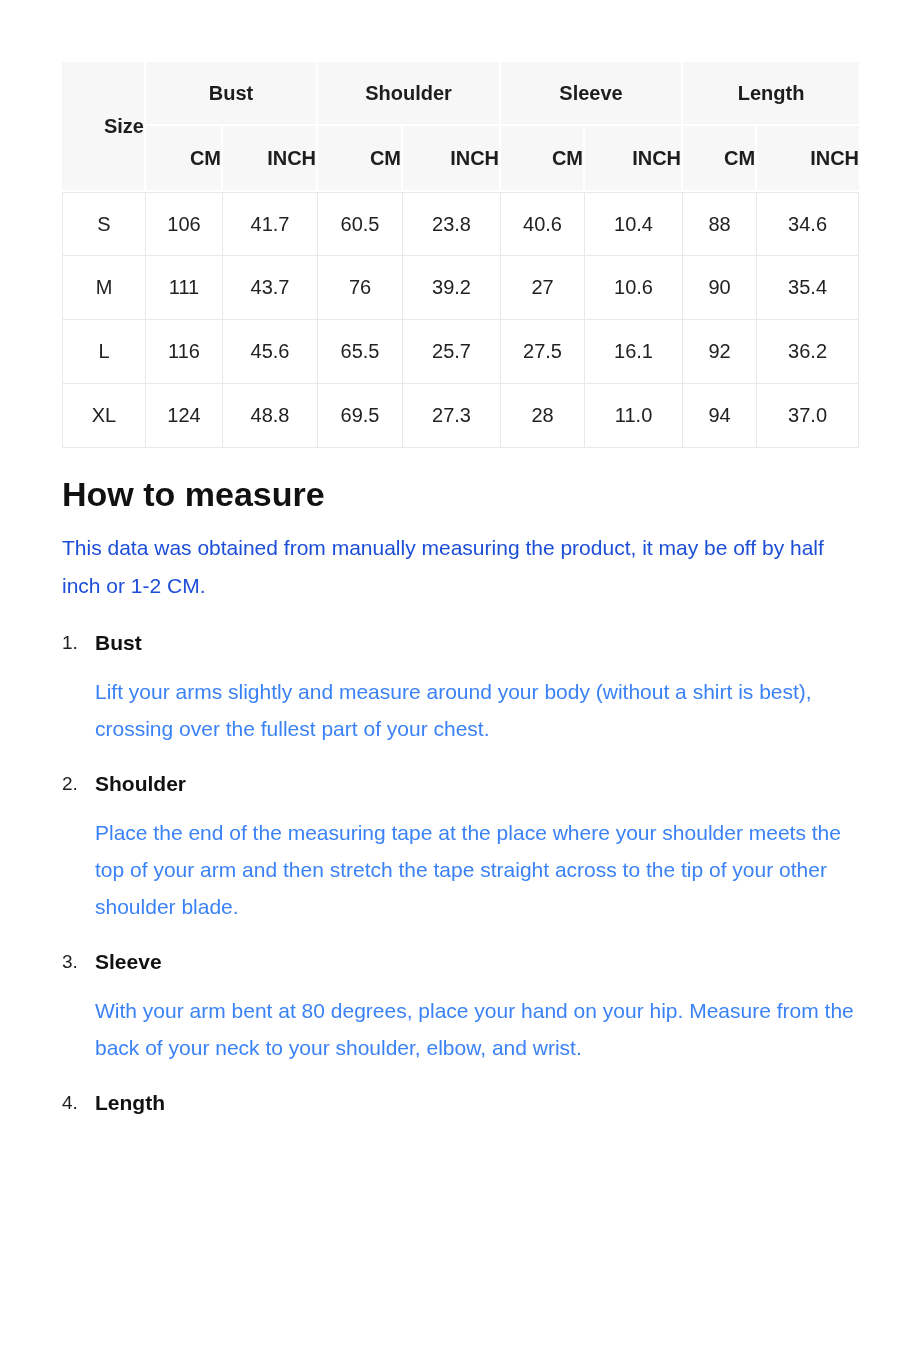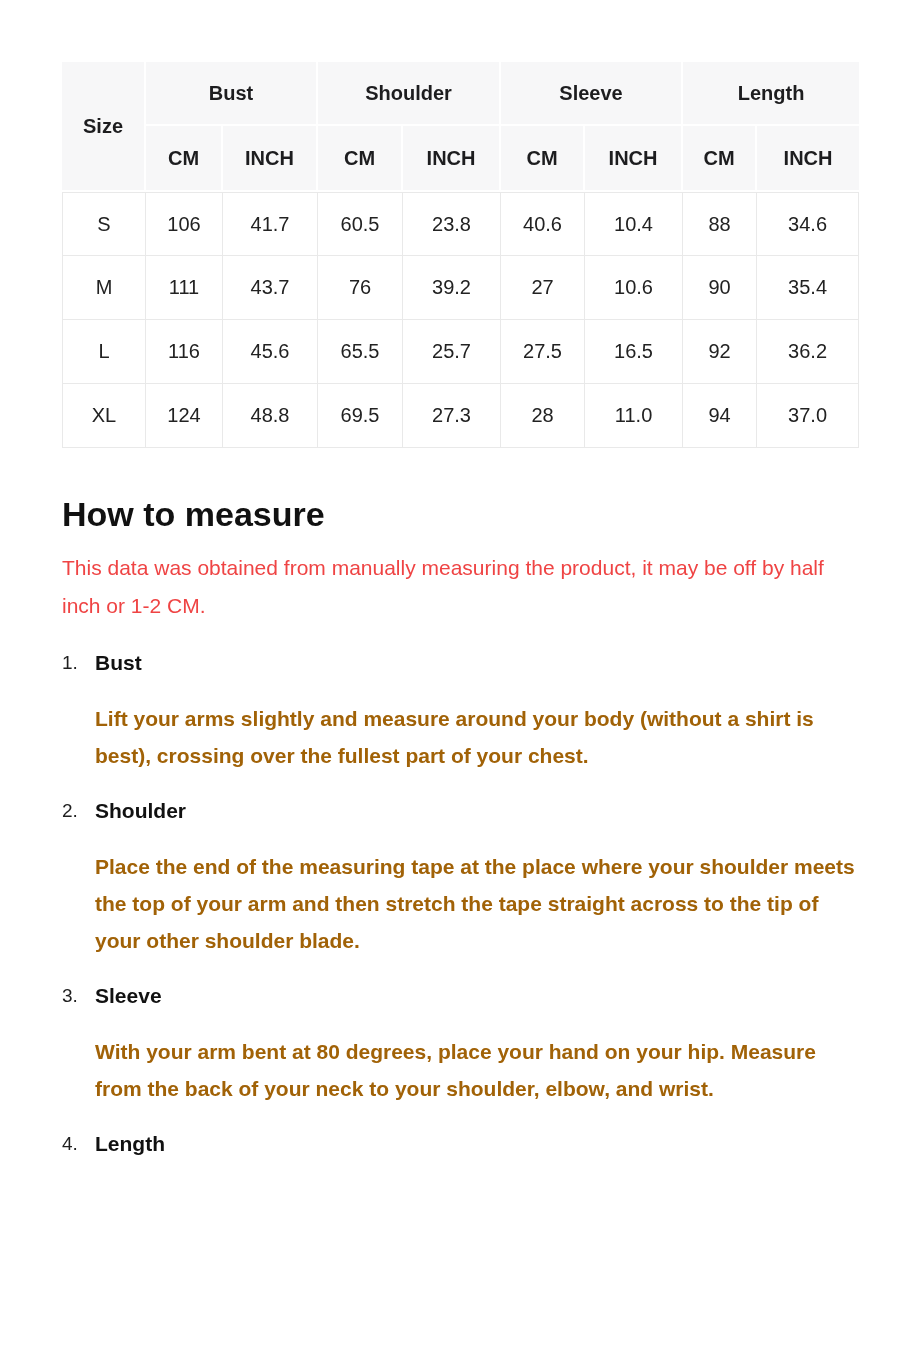--- a/index.html
+++ b/index.html
@@ -28,46 +28,46 @@
     background: #f7f7f8;
     font-weight: bold;
     color: #1d1d1f;
     text-align: center;
     vertical-align: middle;
     border-right: 2px solid #ffffff;
     border-bottom: 2px solid #ffffff;
   }
   .size-chart th:last-child { border-right: none; }
   .size-chart thead tr.group-row th { height: 64px; }
-  .size-chart thead tr.unit-row th { height: 66px; }
-  .size-chart th.size-head { height: 130px; }
+  .size-chart thead tr.unit-row th { height: 66px; text-align: right; }
+  .size-chart th.size-head { height: 130px; text-align: right; }
   .size-chart tbody td {
     background: #ffffff;
     text-align: center;
     vertical-align: middle;
     height: 64px;
     border-right: 1px solid #e9e9e9;
     border-bottom: 1px solid #e9e9e9;
   }
   .size-chart tbody td:first-child { border-left: 1px solid #e9e9e9; }
   .size-chart tbody tr:first-child td { border-top: 1px solid #e9e9e9; }
 
   
   h2.htm-title {
-    margin-top: 46px;
+    margin-top: 26px;
     font-size: 34px;
     line-height: 40px;
     font-weight: bold;
     color: #111111;
   }
   p.htm-intro {
     margin-top: 15px;
     font-size: 21px;
     line-height: 38px;
-    color: #ef4444;
+    color: #1d4ed8;
   }
   .steps {
     margin-top: 24px;
   }
   .step {
     display: flex;
     align-items: flex-start;
     margin-bottom: 23px;
   }
   .step:last-child { margin-bottom: 0; }
@@ -79,25 +79,24 @@
     padding-left: 0;
   }
   .step-body { flex: 1 1 auto; }
   .step-term {
     font-size: 21px;
     line-height: 27px;
     font-weight: bold;
     color: #111111;
   }
   .step-desc {
-    margin-top: 24px;
+    margin-top: 17px;
     font-size: 21px;
     line-height: 37px;
-    color: #a16207;
-    font-weight: bold;
+    color: #3b82f6;
   }
 </style>
 </head>
 <body>
 
 <div class="content">
 
   <table class="size-chart">
     <colgroup>
       <col style="width:84px">
@@ -152,21 +151,21 @@
         <td>90</td>
         <td>35.4</td>
       </tr>
       <tr>
         <td>L</td>
         <td>116</td>
         <td>45.6</td>
         <td>65.5</td>
         <td>25.7</td>
         <td>27.5</td>
-        <td>16.5</td>
+        <td>16.1</td>
         <td>92</td>
         <td>36.2</td>
       </tr>
       <tr>
         <td>XL</td>
         <td>124</td>
         <td>48.8</td>
         <td>69.5</td>
         <td>27.3</td>
         <td>28</td>

